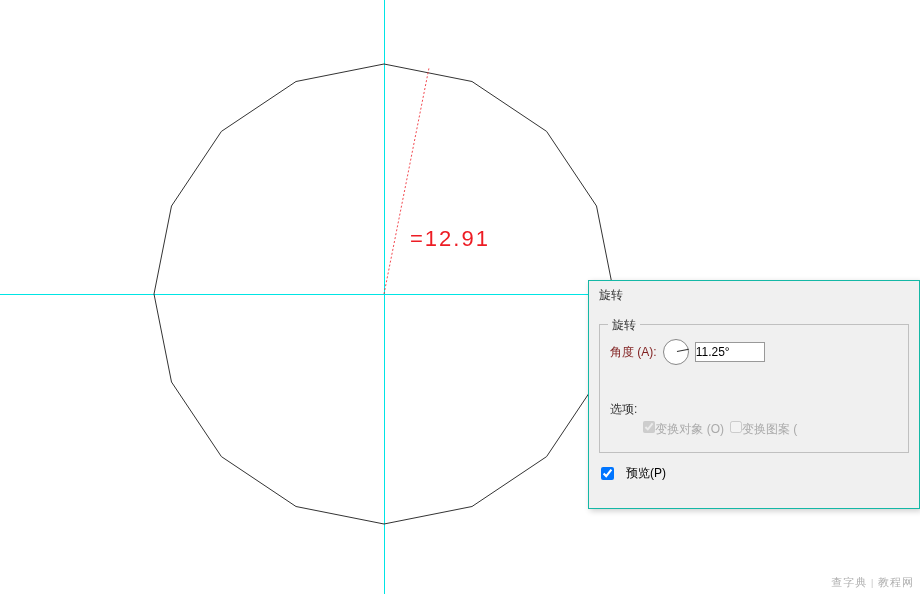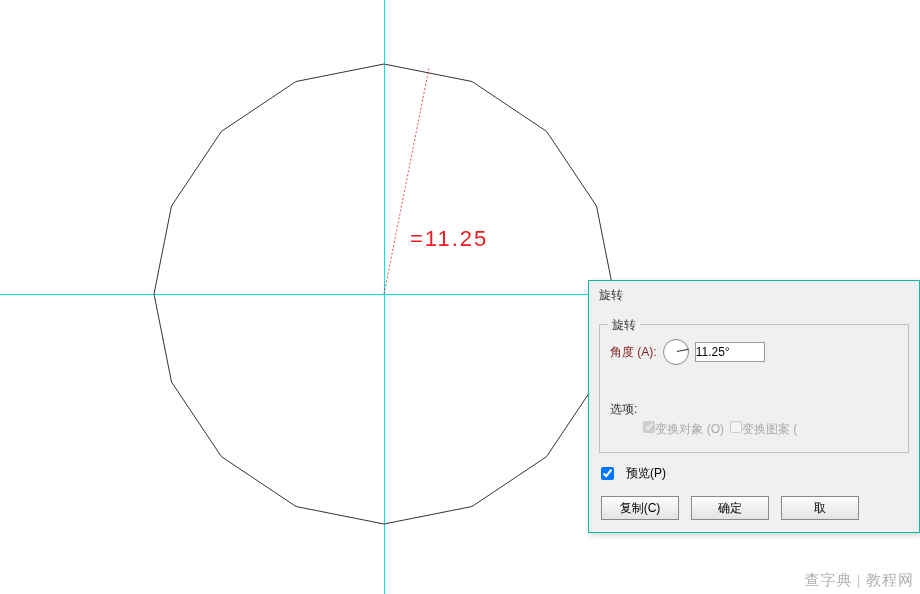--- a/index.html
+++ b/index.html
@@ -154,42 +154,42 @@
       background: linear-gradient(#fdfdfd, #e3e3e3);
       font-size: 12px;
       font-family: inherit;
       cursor: pointer;
       padding: 0 8px;
     }
     .watermark {
       position: absolute;
       right: 6px;
       bottom: 4px;
-      font-size: 15px;
+      font-size: 11px;
       color: rgba(120,120,120,0.6);
       font-family: SimSun, serif;
       letter-spacing: 1px;
     }
   </style>
 </head>
 <body>
 
 <div class="canvas-area">
   <div class="guide-h" style="top:294px;"></div>
   <div class="guide-v" style="left:384px;"></div>
 
   <svg class="polygon-svg" width="920" height="594">
     <g id="poly-main">
         <polygon points="384.0,64.0 472.0,81.5 546.6,131.4 596.5,206.0 614.0,294.0 596.5,382.0 546.6,456.6 472.0,506.5 384.0,524.0 296.0,506.5 221.4,456.6 171.5,382.0 154.0,294.0 171.5,206.0 221.4,131.4 296.0,81.5" fill="none" stroke="#333" stroke-width="1"></polygon>
       </g>
     <line id="rot-line" stroke="#ed1c24" stroke-width="0.8" stroke-dasharray="2,2" x1="384" y1="294" x2="428.9" y2="68.4"></line>
   </svg>
 
   <div class="annotation" style="left:410px; top:222px;">
-    <div>=11.25</div>
+    <div>=12.91</div>
   </div>
 </div>
 
 <div class="dialog">
   <div class="dialog-title">旋转</div>
   <div class="dialog-body">
     <div class="fieldset">
       <div class="fieldset-legend">旋转</div>
       <div class="angle-row">
         <span class="angle-label">角度 (A):</span>
@@ -205,21 +205,16 @@
         <label class="disabled-check">
           <input type="checkbox" disabled="" style="">
           <span>变换图案 (</span>
         </label>
       </div>
     </div>
     <div class="preview-row">
       <input type="checkbox" checked="" style="">
       <span>预览(P)</span>
     </div>
-    <div class="button-row">
-      <button class="btn">复制(C)</button>
-      <button class="btn">确定</button>
-      <button class="btn">取</button>
-    </div>
   </div>
 </div>
 
 <div class="watermark">查字典 | 教程网</div>
 
 </body></html>

